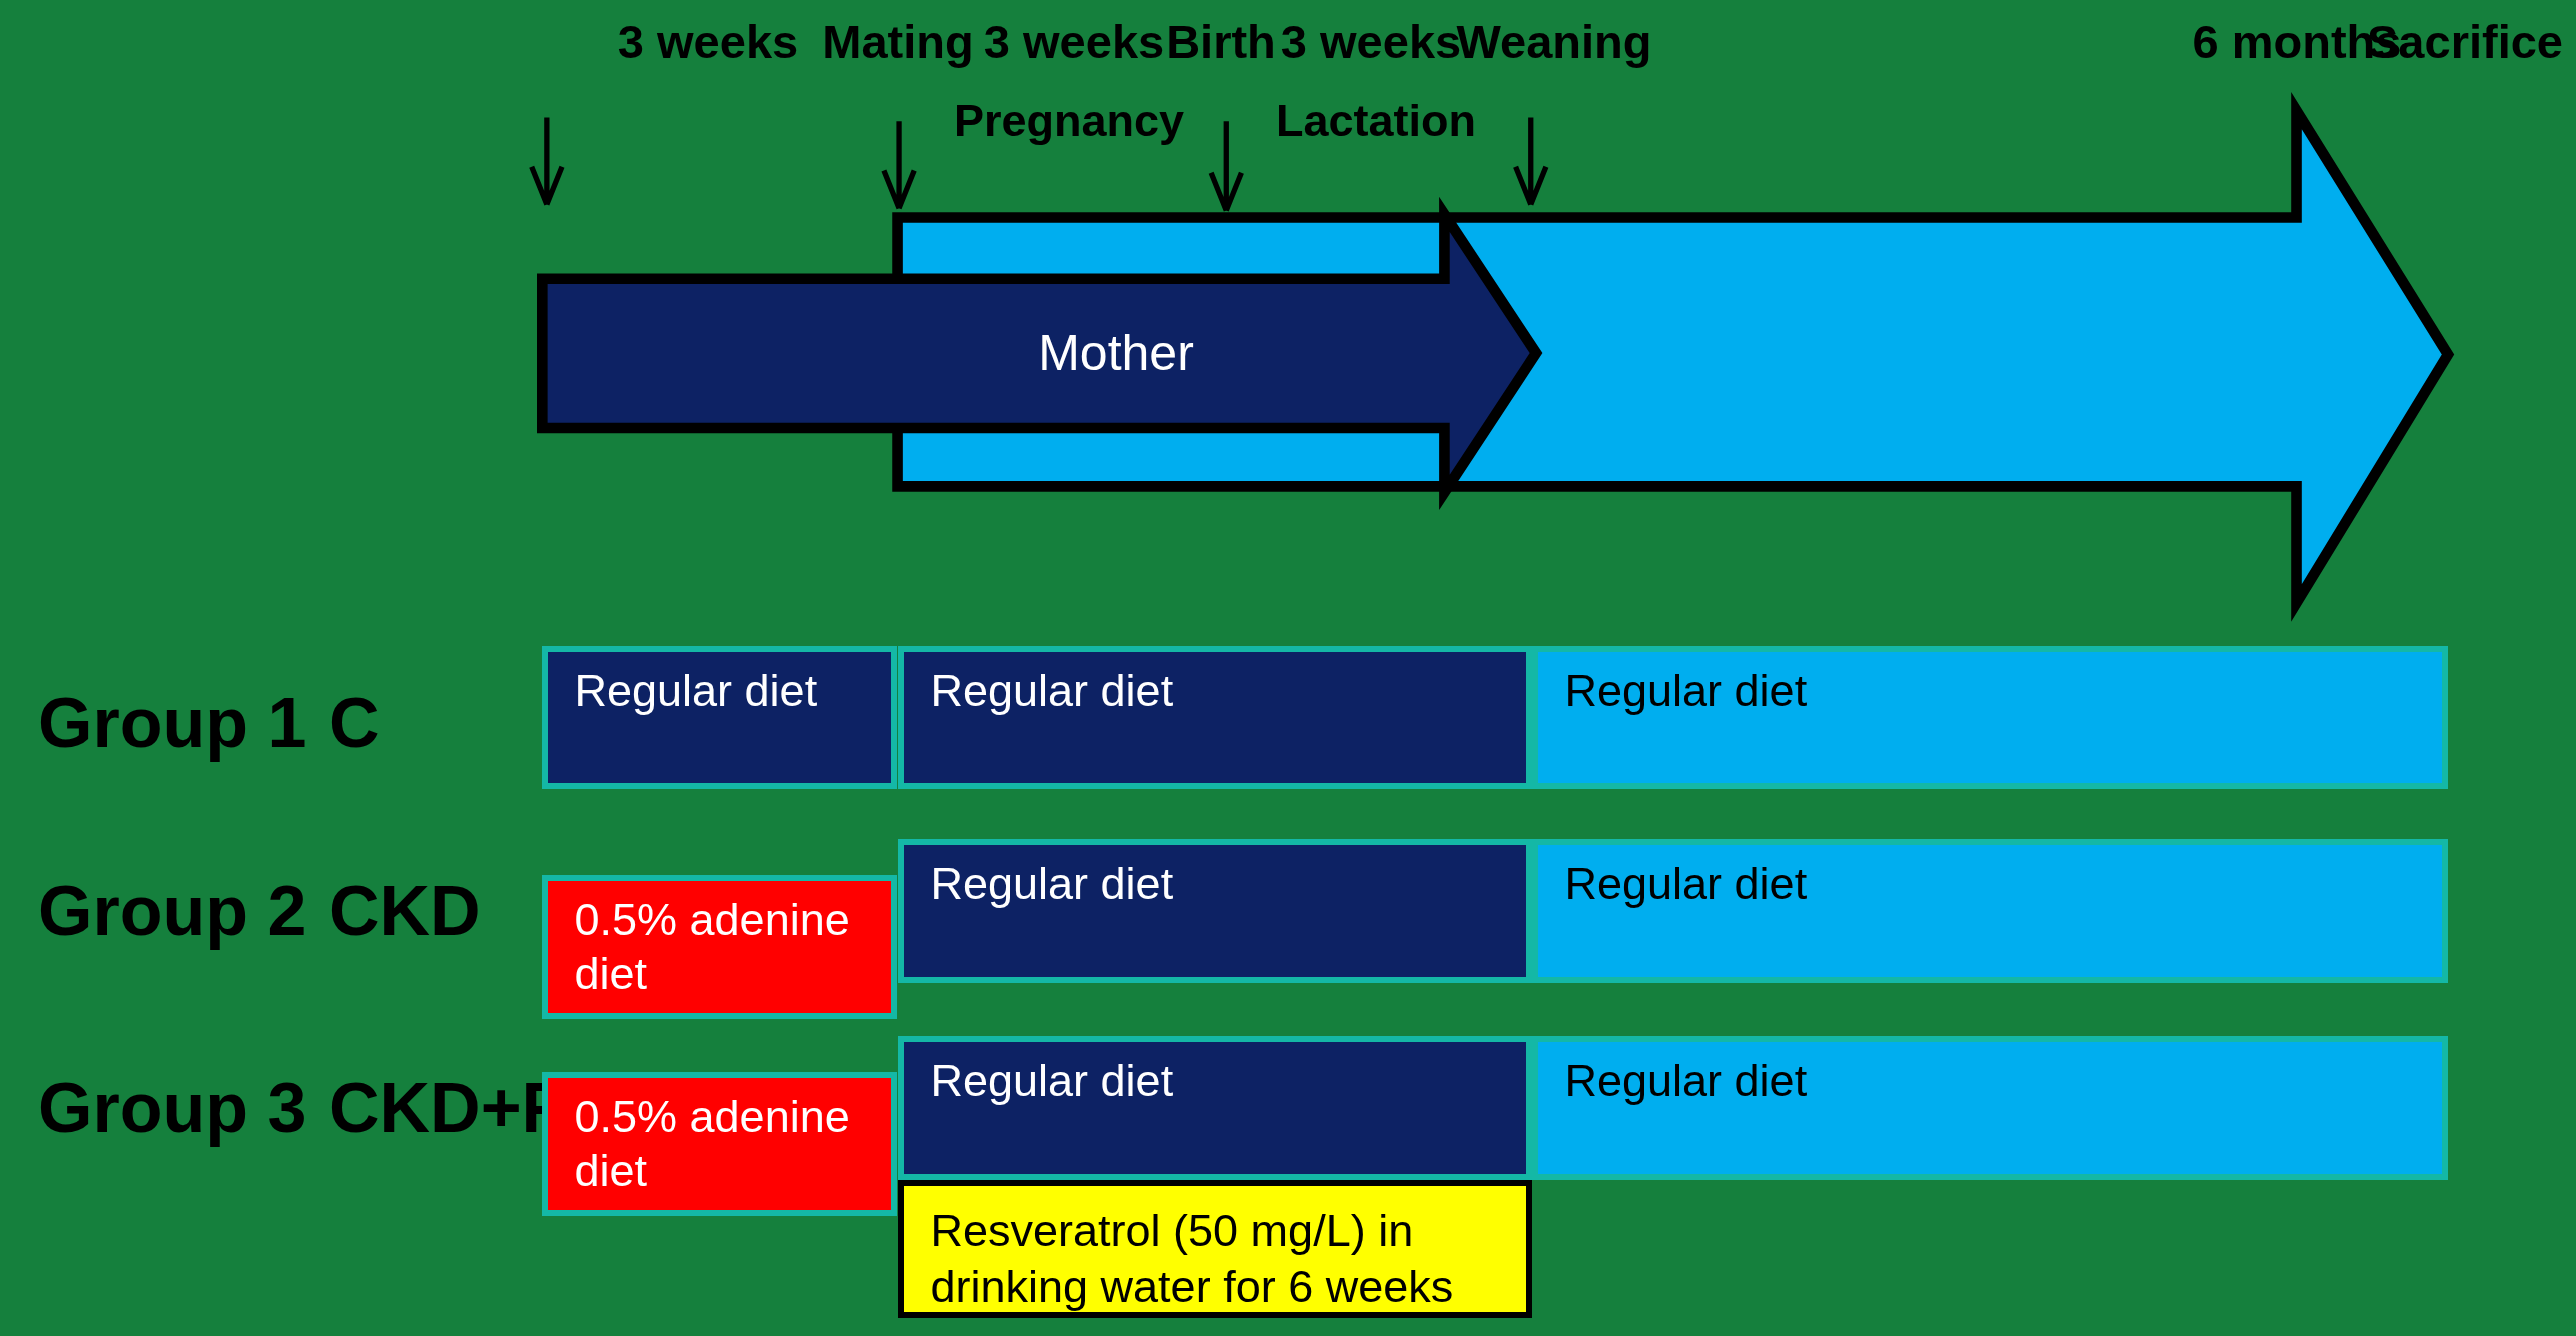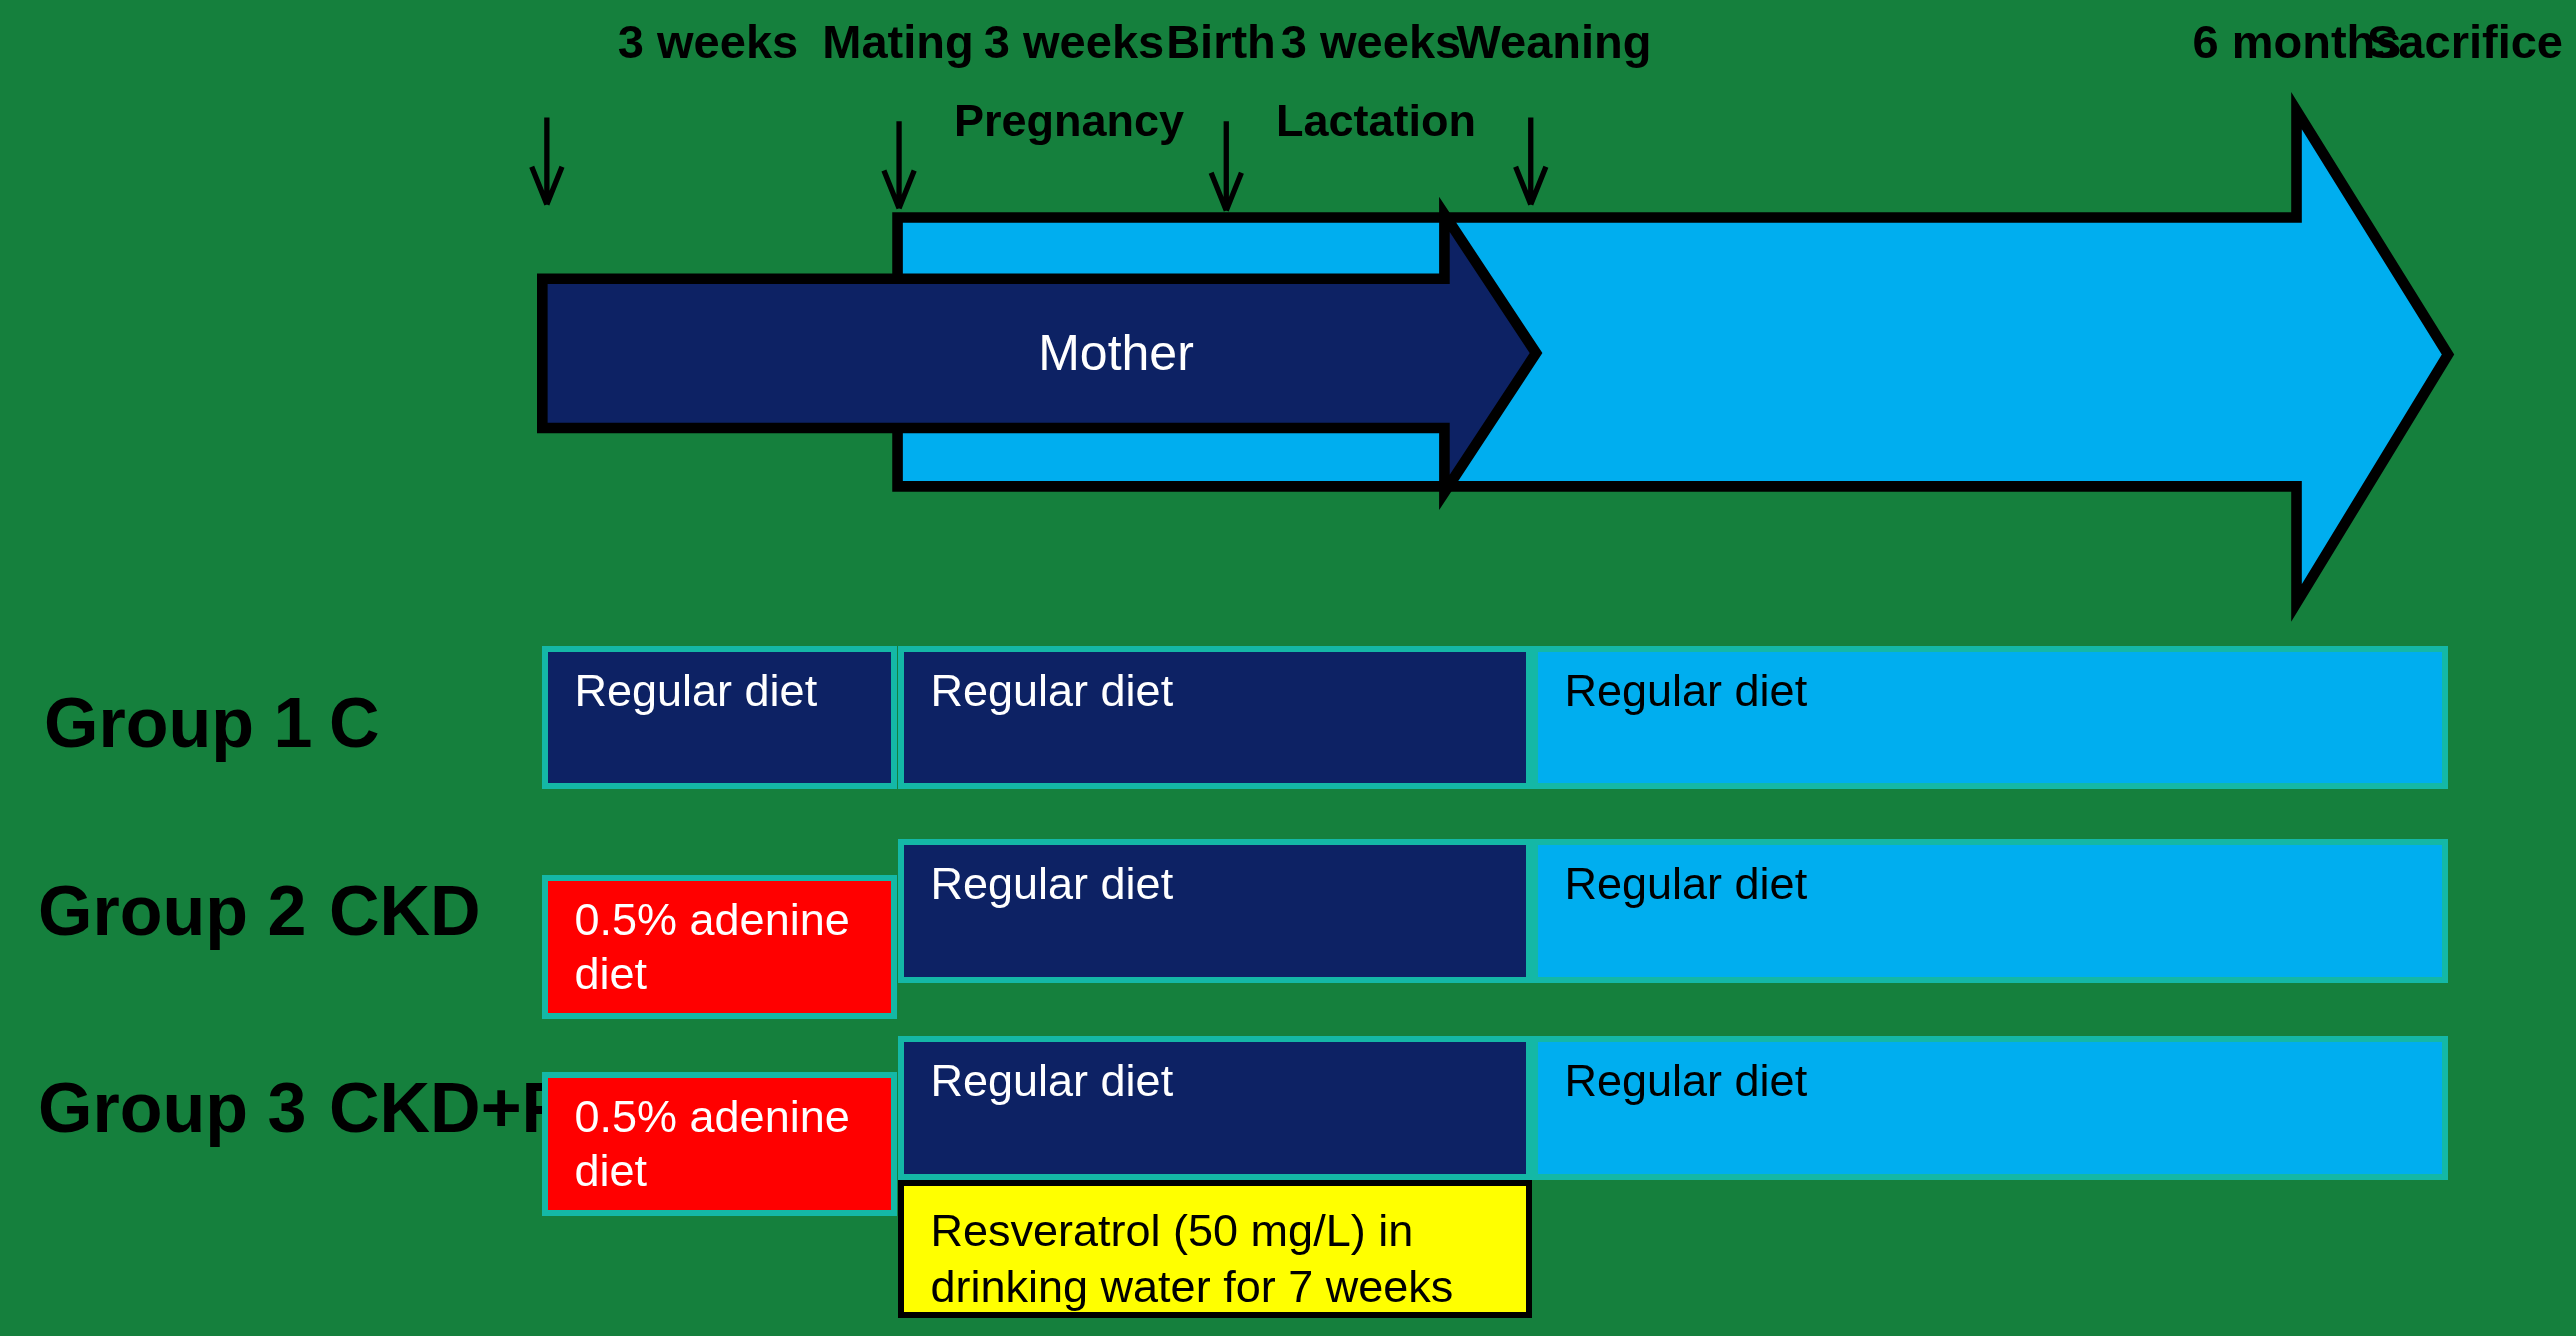--- a/index.html
+++ b/index.html
@@ -76,21 +76,21 @@
   <div class="abs toplabel" style="left:1554px">Weaning</div>
   <div class="abs toplabel" style="left:2297px">6 months</div>
   <div class="abs toplabel" style="left:2465px">Sacrifice</div>
 
   <div class="abs phaselabel" style="left:1069px">Pregnancy</div>
   <div class="abs phaselabel" style="left:1376px">Lactation</div>
 
   <div class="abs arrowlabel" style="left:1116px;top:353px">Mother</div>
 
   <div>
-    <div class="abs grouplabel" style="left:44px;top:723px">Group 1</div>
+    <div class="abs grouplabel" style="left:38px;top:723px">Group 1</div>
     <div class="abs grouplabel" style="left:329px;top:723px">C</div>
     <div class="abs cell cell-navy" style="left:542px;top:646px;width:355px;height:143px">Regular diet</div>
     <div class="abs cell cell-navy" style="left:898px;top:646px;width:634px;height:143px">Regular diet</div>
     <div class="abs cell cell-cyan" style="left:1532px;top:646px;width:916px;height:143px">Regular diet</div>
   </div>
 
   <div>
     <div class="abs grouplabel" style="left:38px;top:911px">Group 2</div>
     <div class="abs grouplabel" style="left:329px;top:911px">CKD</div>
     <div class="abs cell cell-red" style="left:542px;top:839px;width:355px;height:144px">0.5% adenine diet</div>
@@ -99,16 +99,16 @@
   </div>
 
   <div>
     <div class="abs grouplabel" style="left:38px;top:1108px">Group 3</div>
     <div class="abs grouplabel" style="left:329px;top:1108px">CKD+R</div>
     <div class="abs cell cell-red" style="left:542px;top:1036px;width:355px;height:144px">0.5% adenine diet</div>
     <div class="abs cell cell-navy" style="left:898px;top:1036px;width:634px;height:144px">Regular diet</div>
     <div class="abs cell cell-cyan" style="left:1532px;top:1036px;width:916px;height:144px">Regular diet</div>
   </div>
 
-  <div class="abs note" style="left:898px;top:1180px;width:634px;height:138px">Resveratrol (50 mg/L) in drinking water for 7 weeks</div>
+  <div class="abs note" style="left:898px;top:1180px;width:634px;height:138px">Resveratrol (50 mg/L) in drinking water for 6 weeks</div>
 
 </div>
 
 
 </body></html>

